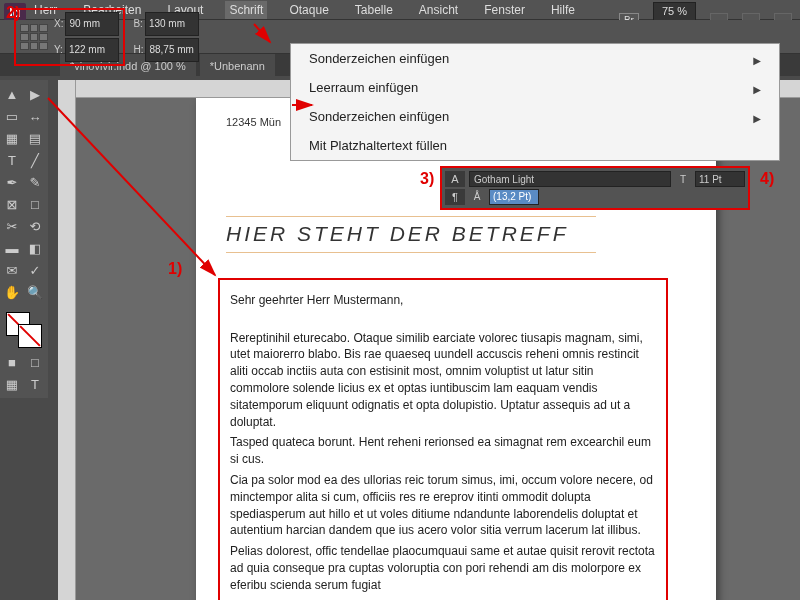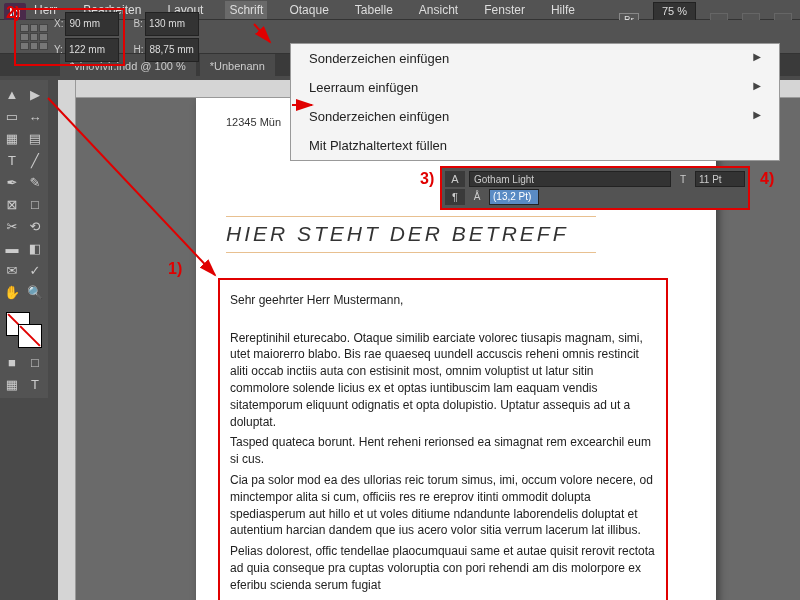--- a/index.html
+++ b/index.html
@@ -31,21 +31,21 @@
 
 .toolbox { position: absolute; left: 0; top: 80px; width: 48px; background: #535353; padding: 4px 2px; display: grid; grid-template-columns: 1fr 1fr; gap: 2px; }
 .tool { width: 20px; height: 20px; background: #535353; border: 1px solid transparent; display: flex; align-items: center; justify-content: center; color: #ccc; font-size: 13px; }
 .swatch { grid-column: 1/3; height: 40px; position: relative; margin-top: 6px; }
 .swatch .fg { position: absolute; width: 24px; height: 24px; background: #fff; border: 1px solid #000; left: 4px; top: 2px; }
 .swatch .bg { position: absolute; width: 24px; height: 24px; background: #fff; border: 1px solid #000; right: 4px; bottom: 2px; }
 .swatch .fg::after, .swatch .bg::after { content: ''; position: absolute; width: 28px; height: 2px; background: #e00000; transform: rotate(45deg); top: 10px; left: -3px; }
 
 
 .dropdown { position: absolute; left: 290px; top: 43px; width: 490px; background: #f4f4f4; border: 1px solid #999; z-index: 50; }
-.dd-item { padding: 7px 18px; font-size: 13px; color: #222; display: flex; justify-content: space-between; align-items: flex-start; }
+.dd-item { padding: 7px 18px; font-size: 13px; color: #222; display: flex; justify-content: space-between; align-items: flex-end; }
 .dd-item .arrow { font-size: 10px; color: #444; }
 
 
 .charpanel { position: absolute; left: 440px; top: 166px; width: 310px; height: 44px; background: #535353; display: flex; flex-direction: column; gap: 1px; padding: 3px; }
 .cp-row { display: flex; align-items: center; gap: 4px; height: 18px; }
 .cp-icon { width: 20px; height: 16px; background: #3a3a3a; color: #ccc; display: flex; align-items: center; justify-content: center; font-size: 11px; }
 .cp-input { flex: 1; background: #333; border: 1px solid #222; height: 16px; font-size: 10px; color: #ccc; padding: 0 4px; }
 .cp-size { width: 50px; background: #333; border: 1px solid #222; height: 16px; font-size: 10px; color: #ccc; padding: 0 3px; }
 .cp-size.sel { background: #5a8bc4; color: #fff; }
 .cp-sm-icon { width: 16px; height: 16px; display: flex; align-items: center; justify-content: center; font-size: 10px; color: #ccc; }

